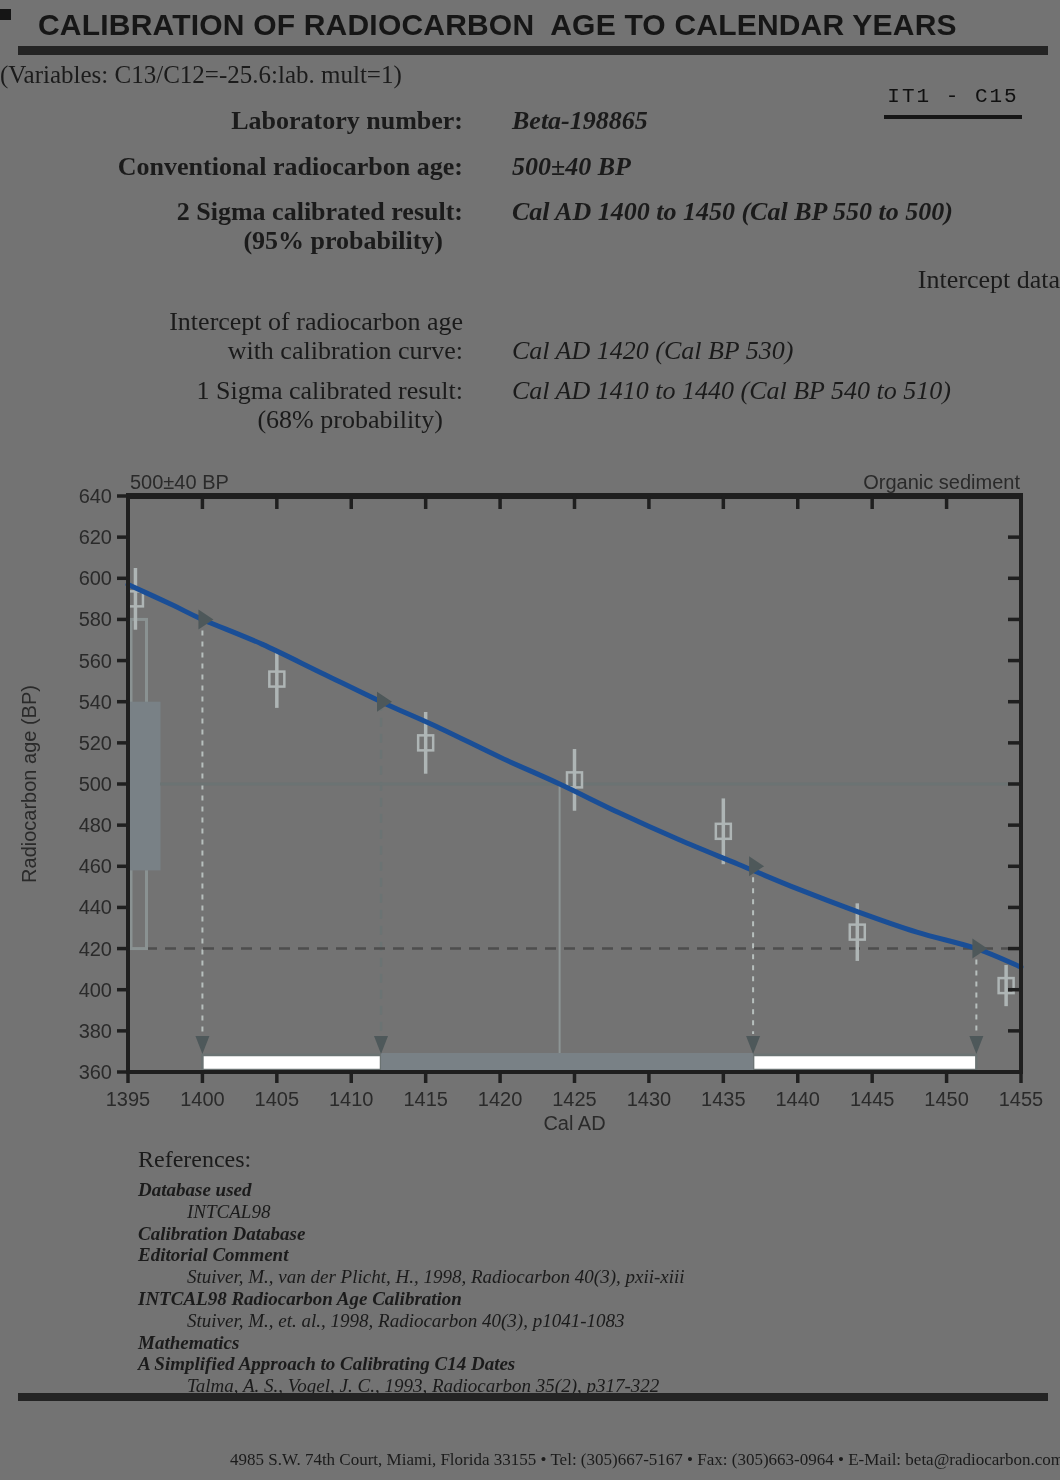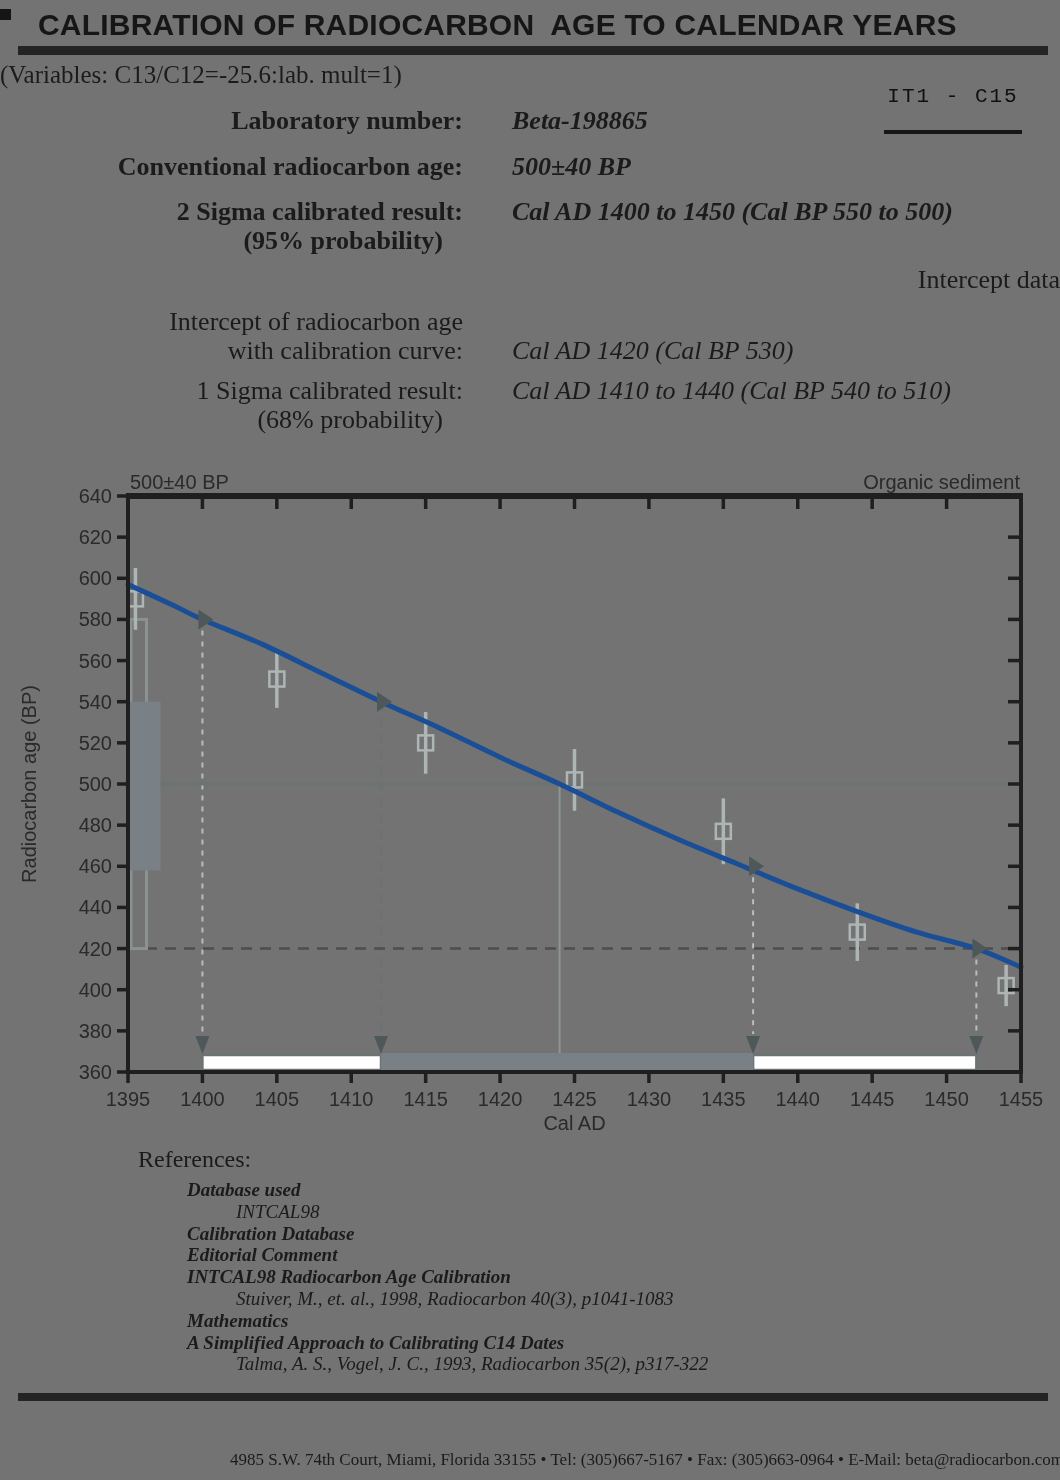--- a/index.html
+++ b/index.html
@@ -6,31 +6,31 @@
   .page{position:relative;width:1060px;height:1480px;background:#737373;overflow:hidden;
         font-family:"Liberation Serif",serif;color:#1b1b1b;}
   .doc-title{position:absolute;top:8px;left:38px;width:1000px;
              font-family:"Liberation Sans",sans-serif;font-weight:bold;font-size:30px;
              letter-spacing:.2px;white-space:pre;color:#161616;}
   .title-rule{position:absolute;top:46px;left:18px;width:1030px;height:9px;background:#242424;}
   .scan-mark{position:absolute;top:9px;left:0;width:11px;height:11px;background:#151515;}
   .variables-line{position:absolute;top:61px;left:0;width:1060px;text-align:left;font-size:25px;}
   .sample-code{position:absolute;top:85px;left:884px;width:138px;text-align:center;
                font-family:"Liberation Mono",monospace;font-size:21px;letter-spacing:2px;
-               padding-bottom:22px;border-bottom:4px solid #161616;color:#101010;}
+               padding-bottom:7px;border-bottom:4px solid #161616;color:#101010;}
   .row{position:absolute;left:0;width:1060px;font-size:26px;line-height:1.12;}
   .row .lbl{position:absolute;right:597px;width:560px;text-align:right;}
   .row .val{position:absolute;left:512px;width:560px;font-style:italic;}
   .bold{font-weight:bold;}
   .sub-indent{padding-right:20px;}
   .center-head{position:absolute;left:0;width:1060px;text-align:right;font-size:26px;}
   .chart-svg{position:absolute;top:470px;left:0;width:1060px;height:680px;}
   .refs{position:absolute;top:1146px;left:138px;width:880px;}
   .refs-heading{font-size:24px;}
-  .ref-list{margin-top:6px;margin-left:49px;font-size:19px;line-height:21.8px;}
+  .ref-list{margin-top:6px;font-size:19px;line-height:21.8px;}
   .ref-title{font-weight:bold;font-style:italic;}
   .ref-cite{font-style:italic;margin-left:49px;}
   .footer-rule{position:absolute;top:1393px;left:18px;width:1030px;height:8px;background:#242424;}
   .footer-name{position:absolute;top:1403px;left:0;width:1060px;text-align:center;
                font-family:"Liberation Sans",sans-serif;font-weight:bold;font-size:31px;color:#161616;}
   .footer-address{position:absolute;top:1450px;left:4px;width:1060px;text-align:right;
                   font-size:17px;}
 </style>
 </head>
 <body>
@@ -205,20 +205,21 @@
       <text x="36" y="784" text-anchor="middle" fill="#2a2a2a" font-family="&quot;Liberation Sans&quot;, sans-serif" font-size="20px" transform="rotate(-90 36 784)">Radiocarbon age (BP)</text>
     </svg>
 
   <div class="refs">
     <div class="refs-heading">References:</div>
     <div class="ref-list">
       <div class="ref-title">Database used</div>
       <div class="ref-cite">INTCAL98</div>
       <div class="ref-title">Calibration Database</div>
       <div class="ref-title">Editorial Comment</div>
+      <div class="ref-cite">Stuiver, M., van der Plicht, H., 1998, Radiocarbon 40(3), pxii-xiii</div>
       <div class="ref-title">INTCAL98 Radiocarbon Age Calibration</div>
       <div class="ref-cite">Stuiver, M., et. al., 1998, Radiocarbon 40(3), p1041-1083</div>
       <div class="ref-title">Mathematics</div>
       <div class="ref-title">A Simplified Approach to Calibrating C14 Dates</div>
       <div class="ref-cite">Talma, A. S., Vogel, J. C., 1993, Radiocarbon 35(2), p317-322</div>
     </div>
   </div>
 
   <div class="footer-rule"></div>
   <div class="footer-address">4985 S.W. 74th Court, Miami, Florida 33155 • Tel: (305)667-5167 • Fax: (305)663-0964 • E-Mail: beta@radiocarbon.com</div>

